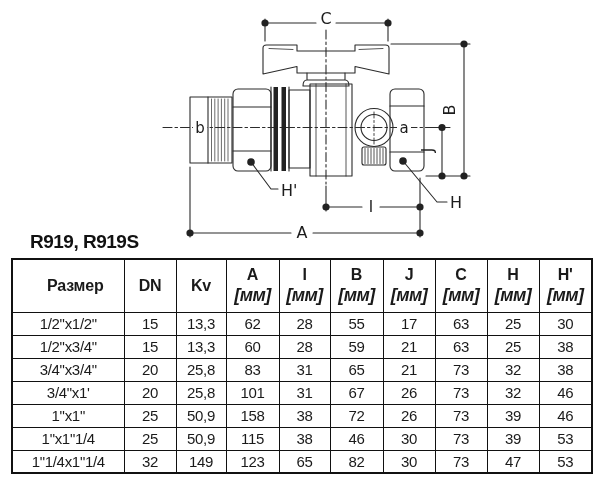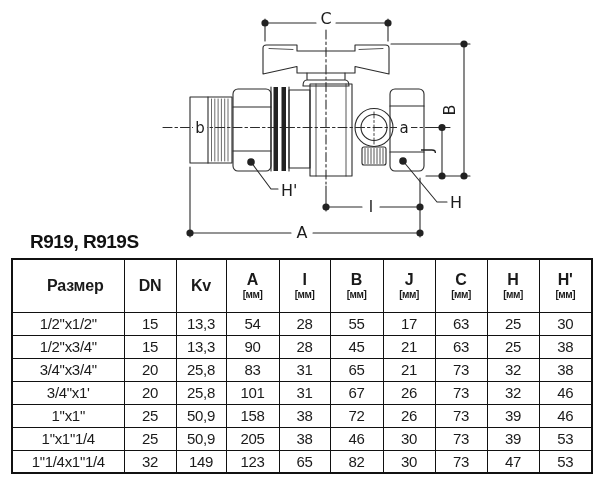--- a/index.html
+++ b/index.html
@@ -14,21 +14,21 @@
     position:absolute;left:11px;top:258px;width:580px;
     border-collapse:collapse;table-layout:fixed;
     border:2.5px solid #111;
   }
   table.spec th, table.spec td{
     border:1.5px solid #111;text-align:center;vertical-align:middle;
     padding:0;color:#1a1a1a;overflow:hidden;white-space:nowrap;
   }
   table.spec th{font-weight:bold;}
   .h-name{font-size:16px;font-weight:bold;line-height:1.15;letter-spacing:-0.2px;}
-  .h-unit{font-size:10px;font-weight:bold;line-height:1.15;letter-spacing:-0.5px;}
+  .h-unit{font-size:18px;font-weight:bold;line-height:1.15;letter-spacing:-0.5px;font-style:italic;}
   table.spec td{font-size:15px;letter-spacing:-0.3px;}
 </style>
 </head>
 <body>
 
 <div class="sheet">
 
   <svg width="600" height="256" viewBox="0 0 600 256">
     <g stroke="#2b2b2b" fill="none" stroke-width="1.1" stroke-linecap="round" stroke-linejoin="round">
 
@@ -175,35 +175,35 @@
             <div class="h-name">H'</div>
             <div class="h-unit">[мм]</div>
           </th>
         </tr>
       </thead>
       <tbody>
         <tr style="height: 23px;">
           <td>1/2"x1/2"</td>
           <td>15</td>
           <td>13,3</td>
-          <td>54</td>
+          <td>62</td>
           <td>28</td>
           <td>55</td>
           <td>17</td>
           <td>63</td>
           <td>25</td>
           <td>30</td>
         </tr>
         <tr style="height: 23px;">
           <td>1/2"x3/4"</td>
           <td>15</td>
           <td>13,3</td>
-          <td>90</td>
+          <td>60</td>
           <td>28</td>
-          <td>45</td>
+          <td>59</td>
           <td>21</td>
           <td>63</td>
           <td>25</td>
           <td>38</td>
         </tr>
         <tr style="height: 23px;">
           <td>3/4"x3/4"</td>
           <td>20</td>
           <td>25,8</td>
           <td>83</td>
@@ -235,21 +235,21 @@
           <td>72</td>
           <td>26</td>
           <td>73</td>
           <td>39</td>
           <td>46</td>
         </tr>
         <tr style="height: 23px;">
           <td>1"x1"1/4</td>
           <td>25</td>
           <td>50,9</td>
-          <td>205</td>
+          <td>115</td>
           <td>38</td>
           <td>46</td>
           <td>30</td>
           <td>73</td>
           <td>39</td>
           <td>53</td>
         </tr>
         <tr style="height: 23px;">
           <td>1"1/4x1"1/4</td>
           <td>32</td>

